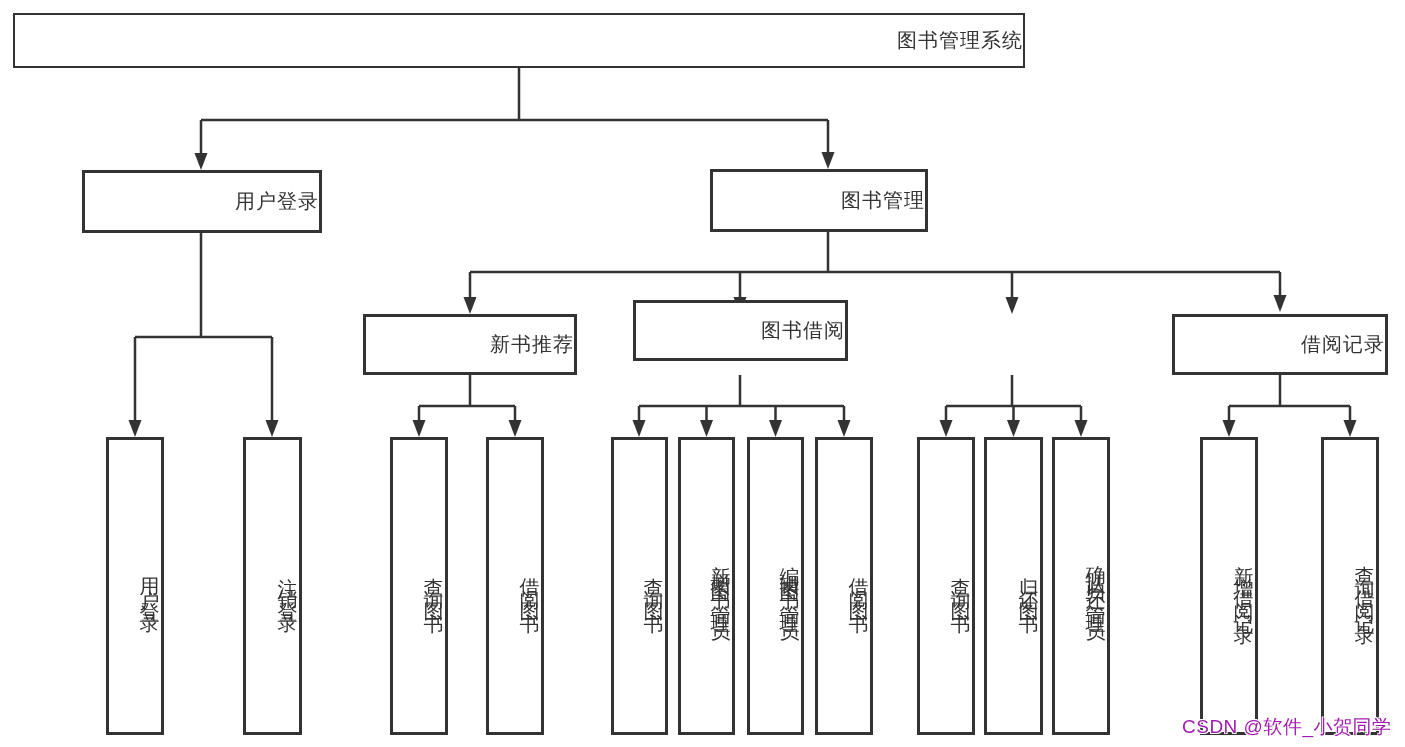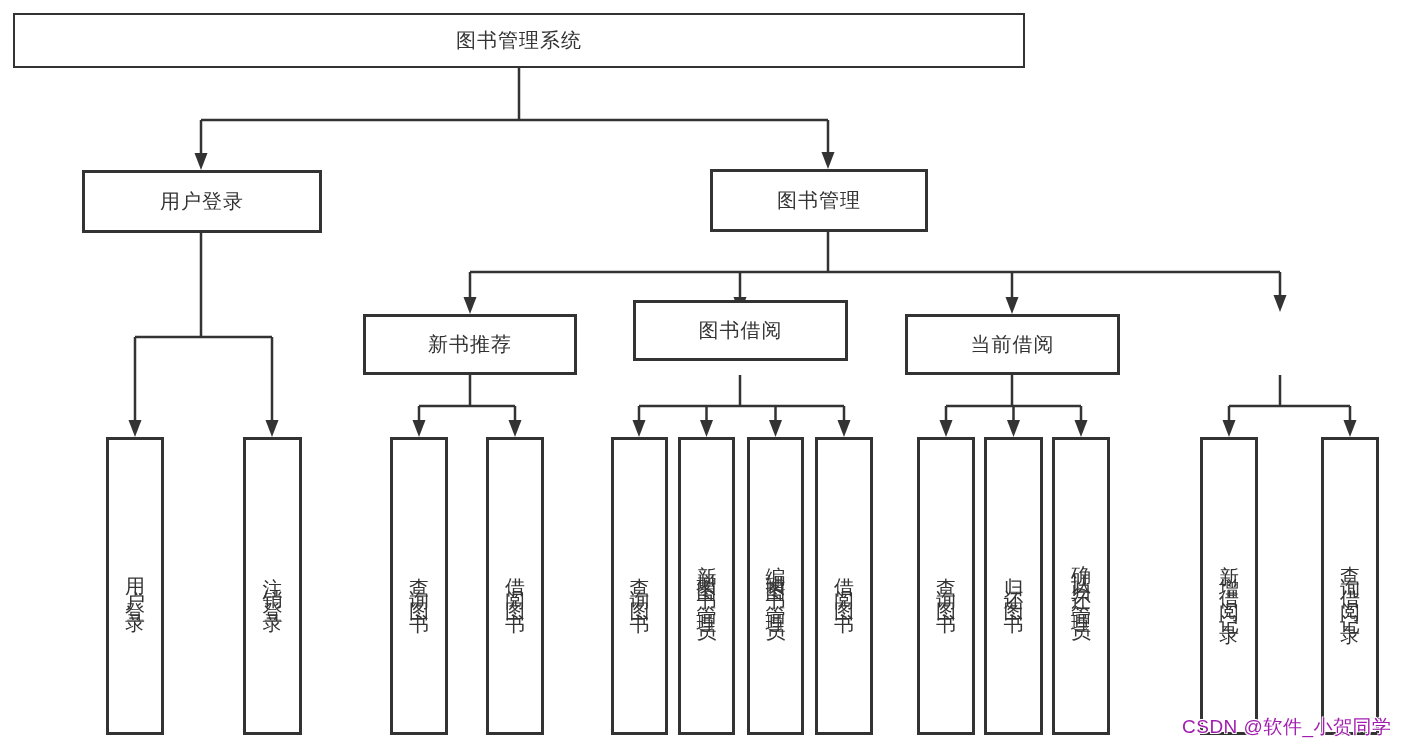--- a/index.html
+++ b/index.html
@@ -13,21 +13,21 @@
   }
   .canvas { position: absolute; left: 0; top: 0; width: 1405px; height: 747px; }
   svg.wires { position: absolute; left: 0; top: 0; }
   .box {
     position: absolute;
     box-sizing: border-box;
     background: #ffffff;
     border: 3px solid #333333;
     display: flex;
     align-items: center;
-    justify-content: center;
+    justify-content: flex-end;
   }
   .root { border-width: 2px; }
   .hlabel {
     font-size: 20px;
     letter-spacing: 1px;
     color: #333333;
     white-space: nowrap;
   }
   .vlabel {
     writing-mode: vertical-rl;
@@ -114,22 +114,22 @@
   <div class="box" style="left:710px; top:169px; width:218px; height:63px;">
     <span class="hlabel">图书管理</span>
   </div>
 
   <div class="box" style="left:363px; top:314px; width:214px; height:61px;">
     <span class="hlabel">新书推荐</span>
   </div>
   <div class="box" style="left:633px; top:300px; width:215px; height:61px;">
     <span class="hlabel">图书借阅</span>
   </div>
-  <div class="box" style="left:905px; top:314px; width:215px; height:61px;">
-    <span class="hlabel">当前借阅</span>
+  <div class="box" style="left:1172px; top:314px; width:216px; height:61px;">
+    <span class="hlabel">借阅记录</span>
   </div>
 
   <div class="box" style="left:106px; top:437px; width:58px; height:298px;">
     <span class="vlabel">用户登录</span>
   </div>
   <div class="box" style="left:243px; top:437px; width:59px; height:298px;">
     <span class="vlabel">注销登录</span>
   </div>
 
   <div class="box" style="left:390px; top:437px; width:58px; height:298px;">

